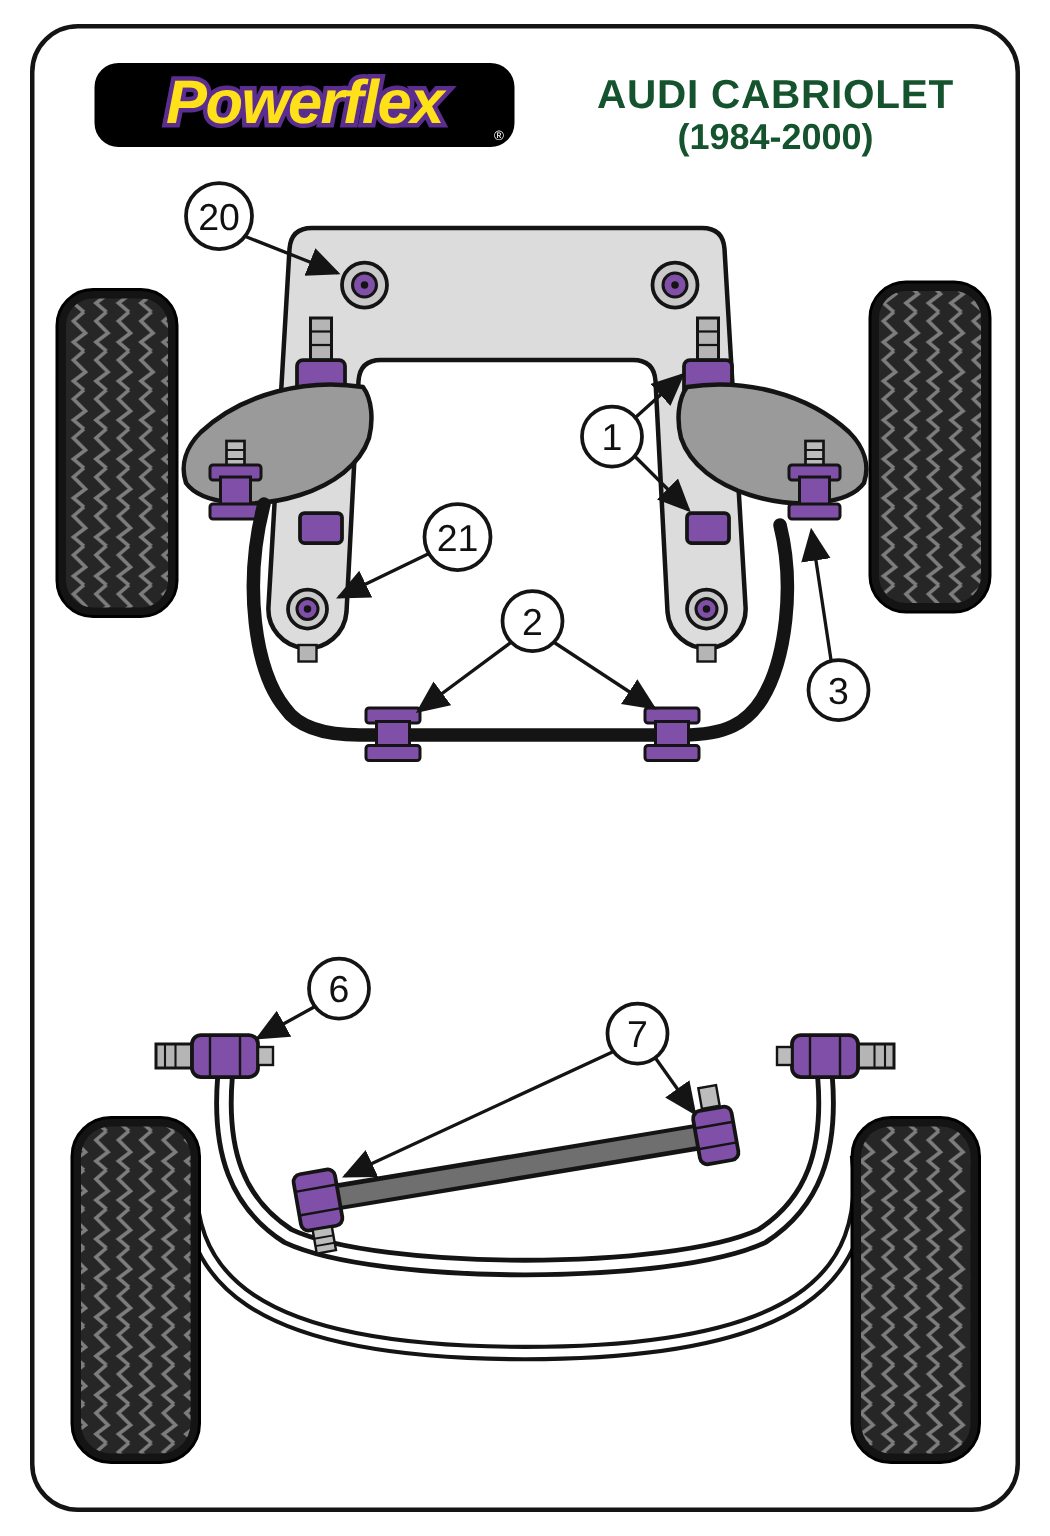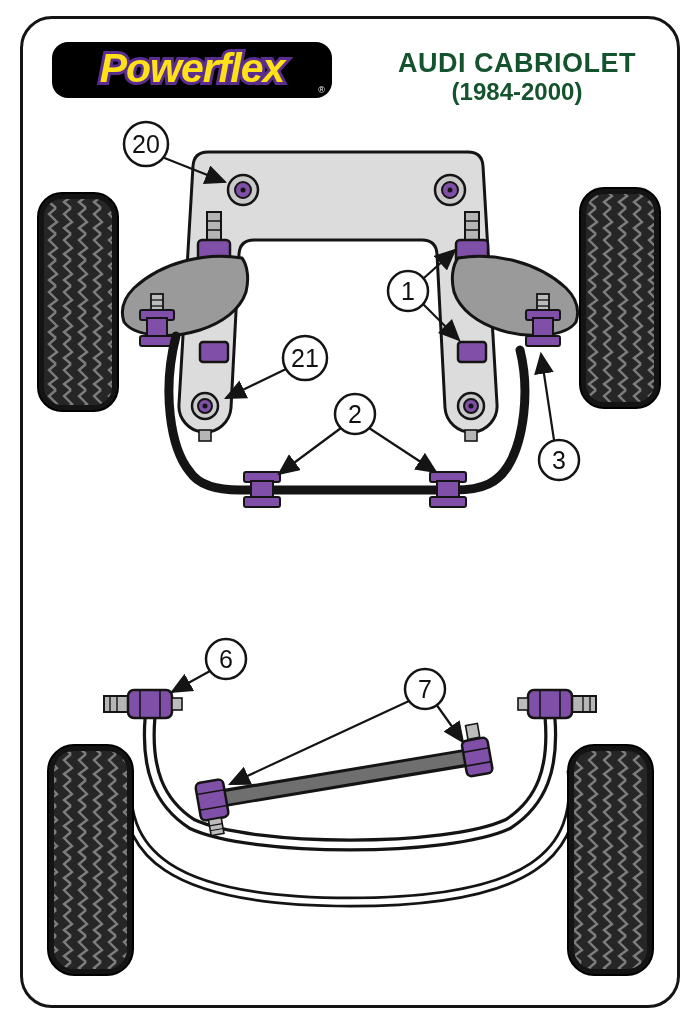--- a/index.html
+++ b/index.html
@@ -7,21 +7,21 @@
     width:700px;height:1024px;background:#ffffff;
     font-family:"Liberation Sans", sans-serif;
     position:relative;overflow:hidden;
   }
   .page{position:absolute;inset:0;width:700px;height:1024px;}
   .page-border{
     position:absolute;left:20px;top:16px;right:20px;bottom:16px;
     border:3px solid #141414;border-radius:32px;
   }
   .logo-box{
-    position:absolute;left:52px;top:42px;width:280px;height:56px;
+    position:absolute;left:63px;top:42px;width:280px;height:56px;
     background:#000;border-radius:16px;
     display:flex;align-items:center;justify-content:center;
   }
   .logo-reg{
     position:absolute;right:7px;bottom:3px;color:#fff;font-size:9px;
   }
   .title-block{
     position:absolute;left:372px;top:48px;width:290px;text-align:center;color:#14532d;
   }
   .title-model{font-size:27px;font-weight:700;letter-spacing:0.5px;line-height:30px;}

